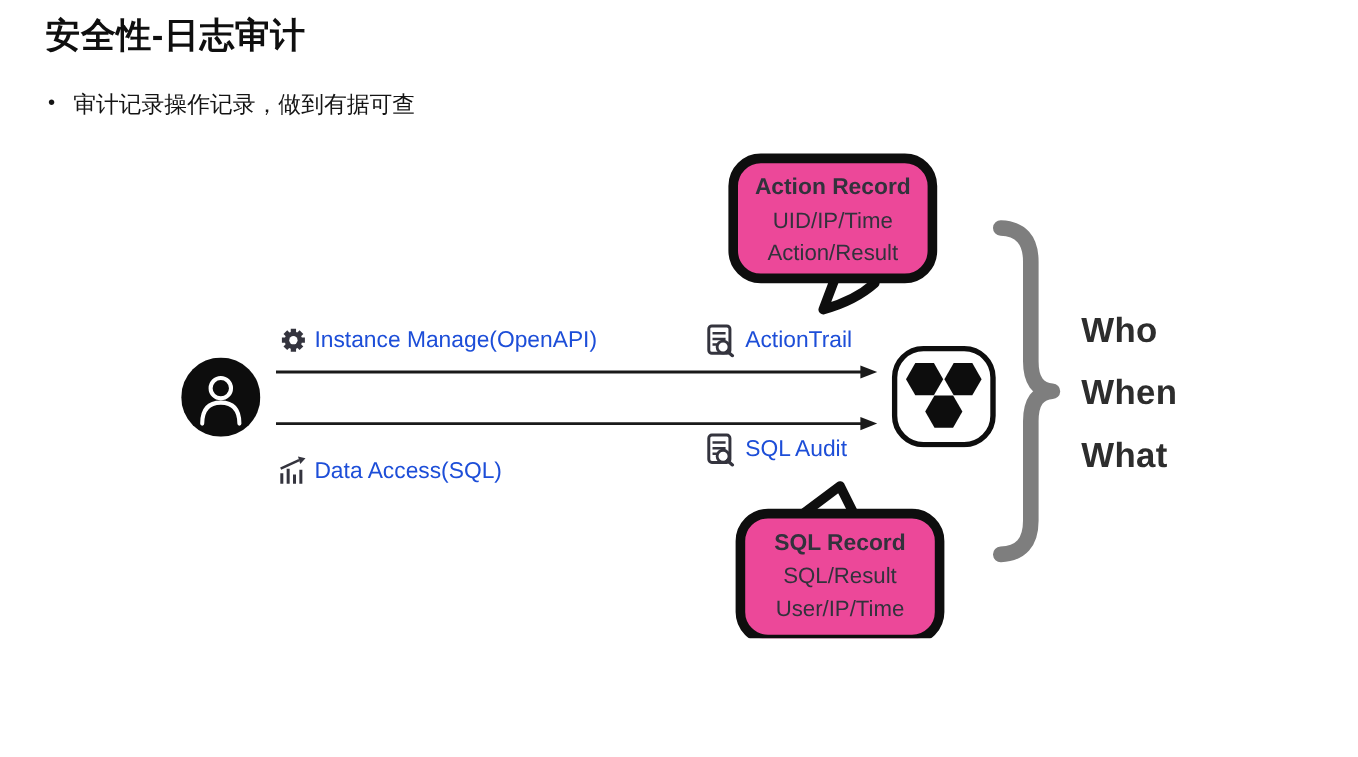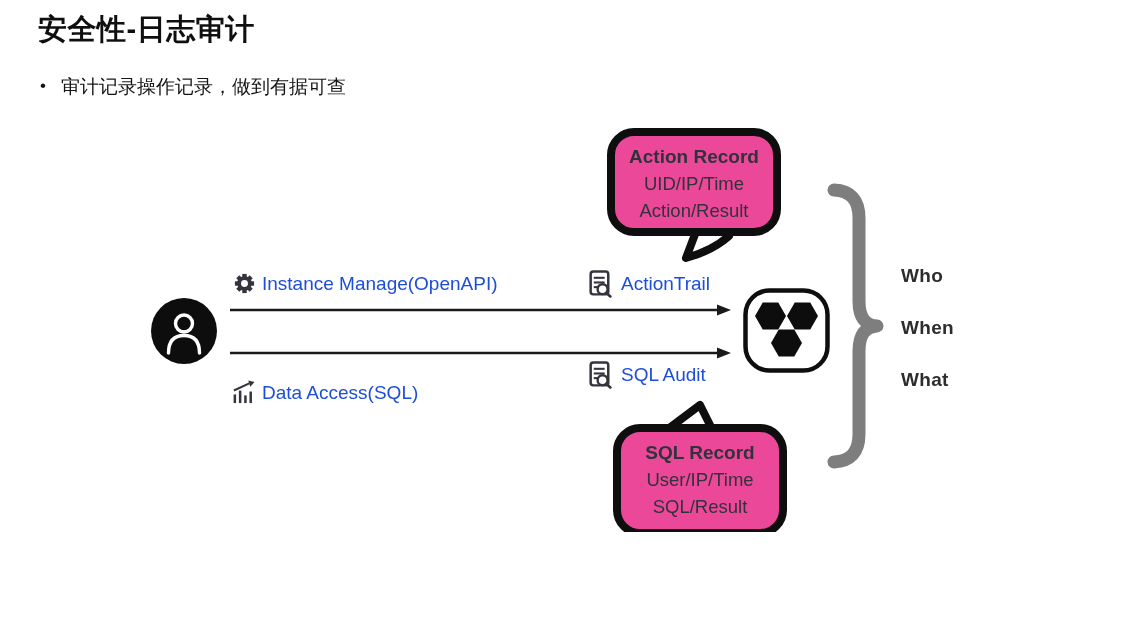--- a/index.html
+++ b/index.html
@@ -41,21 +41,21 @@
     display:flex;align-items:center;gap:6px;
     font-size:19px;color:#1d4ed8;white-space:nowrap;
   }
   .flow-label-1{left:233px;top:272px;}
   .flow-label-2{left:231px;top:362px;margin-top:18px;}
   .service-label-1{left:586px;top:269px;}
   .service-label-2{left:586px;top:360px;}
   
   .summary{
     left:901px;top:250px;
-    font-size:19px;font-weight:bold;color:#2d2d2d;
+    font-size:29px;font-weight:bold;color:#2d2d2d;
     line-height:52px;letter-spacing:0.3px;
   }
   
   .watermark{
     left:744px;top:578px;
     font-size:37px;color:#edeaec;
     letter-spacing:1px;white-space:nowrap;
     text-shadow:0 1px 0 #ffffff;
   }
   .svg-layer{left:0;top:0;pointer-events:none;z-index:2;}
@@ -159,22 +159,22 @@
     <div class="bubble-inner">
       <div class="bubble-title">Action Record</div>
       <div class="bubble-line">UID/IP/Time</div>
       <div class="bubble-line">Action/Result</div>
     </div>
   </div>
 
   <div class="abs bubble bubble-sql">
     <div class="bubble-inner">
       <div class="bubble-title">SQL Record</div>
+      <div class="bubble-line">SQL/Result</div>
       <div class="bubble-line">User/IP/Time</div>
-      <div class="bubble-line">SQL/Result</div>
     </div>
   </div>
 
   <svg class="abs hexbox" width="87" height="85" viewBox="0 0 87 85">
     <rect x="2.5" y="2.5" width="82" height="80" rx="24" fill="#ffffff" stroke="#0e0e0e" stroke-width="4.5"></rect>
     <polygon points="12,28 19.75,14.6 35.25,14.6 43,28 35.25,41.4 19.75,41.4" fill="#0d0d0d"></polygon>
     <polygon points="44,28 51.75,14.6 67.25,14.6 75,28 67.25,41.4 51.75,41.4" fill="#0d0d0d"></polygon>
     <polygon points="28,55 35.75,41.6 51.25,41.6 59,55 51.25,68.4 35.75,68.4" fill="#0d0d0d"></polygon>
   </svg>
 

